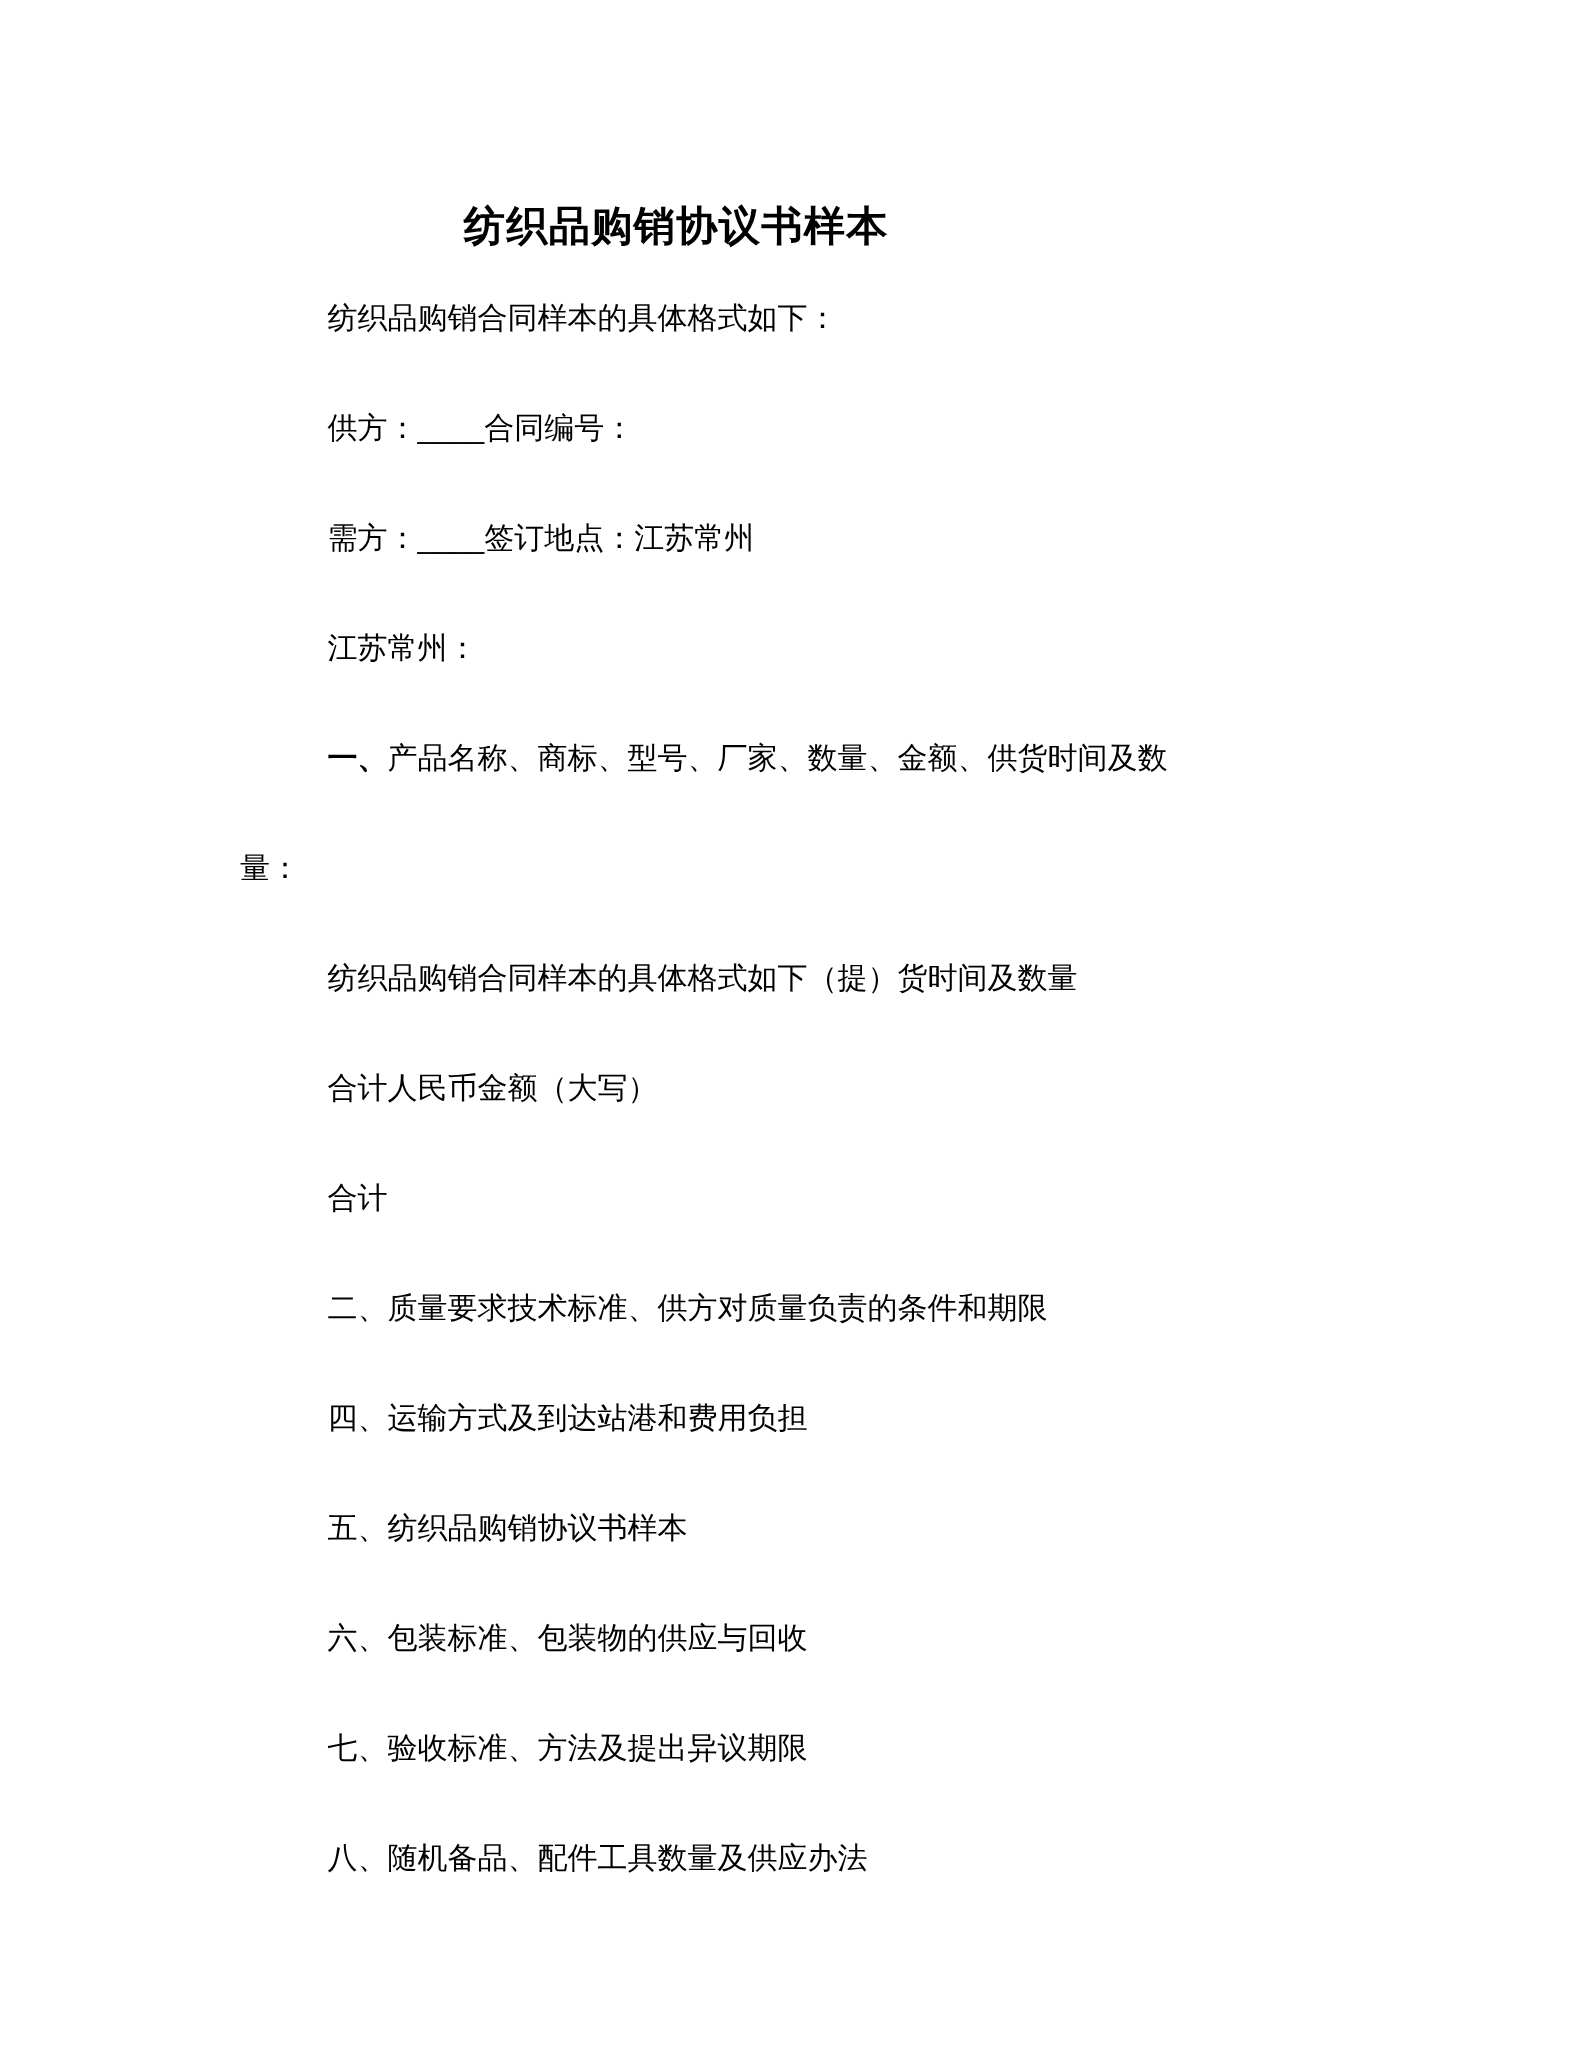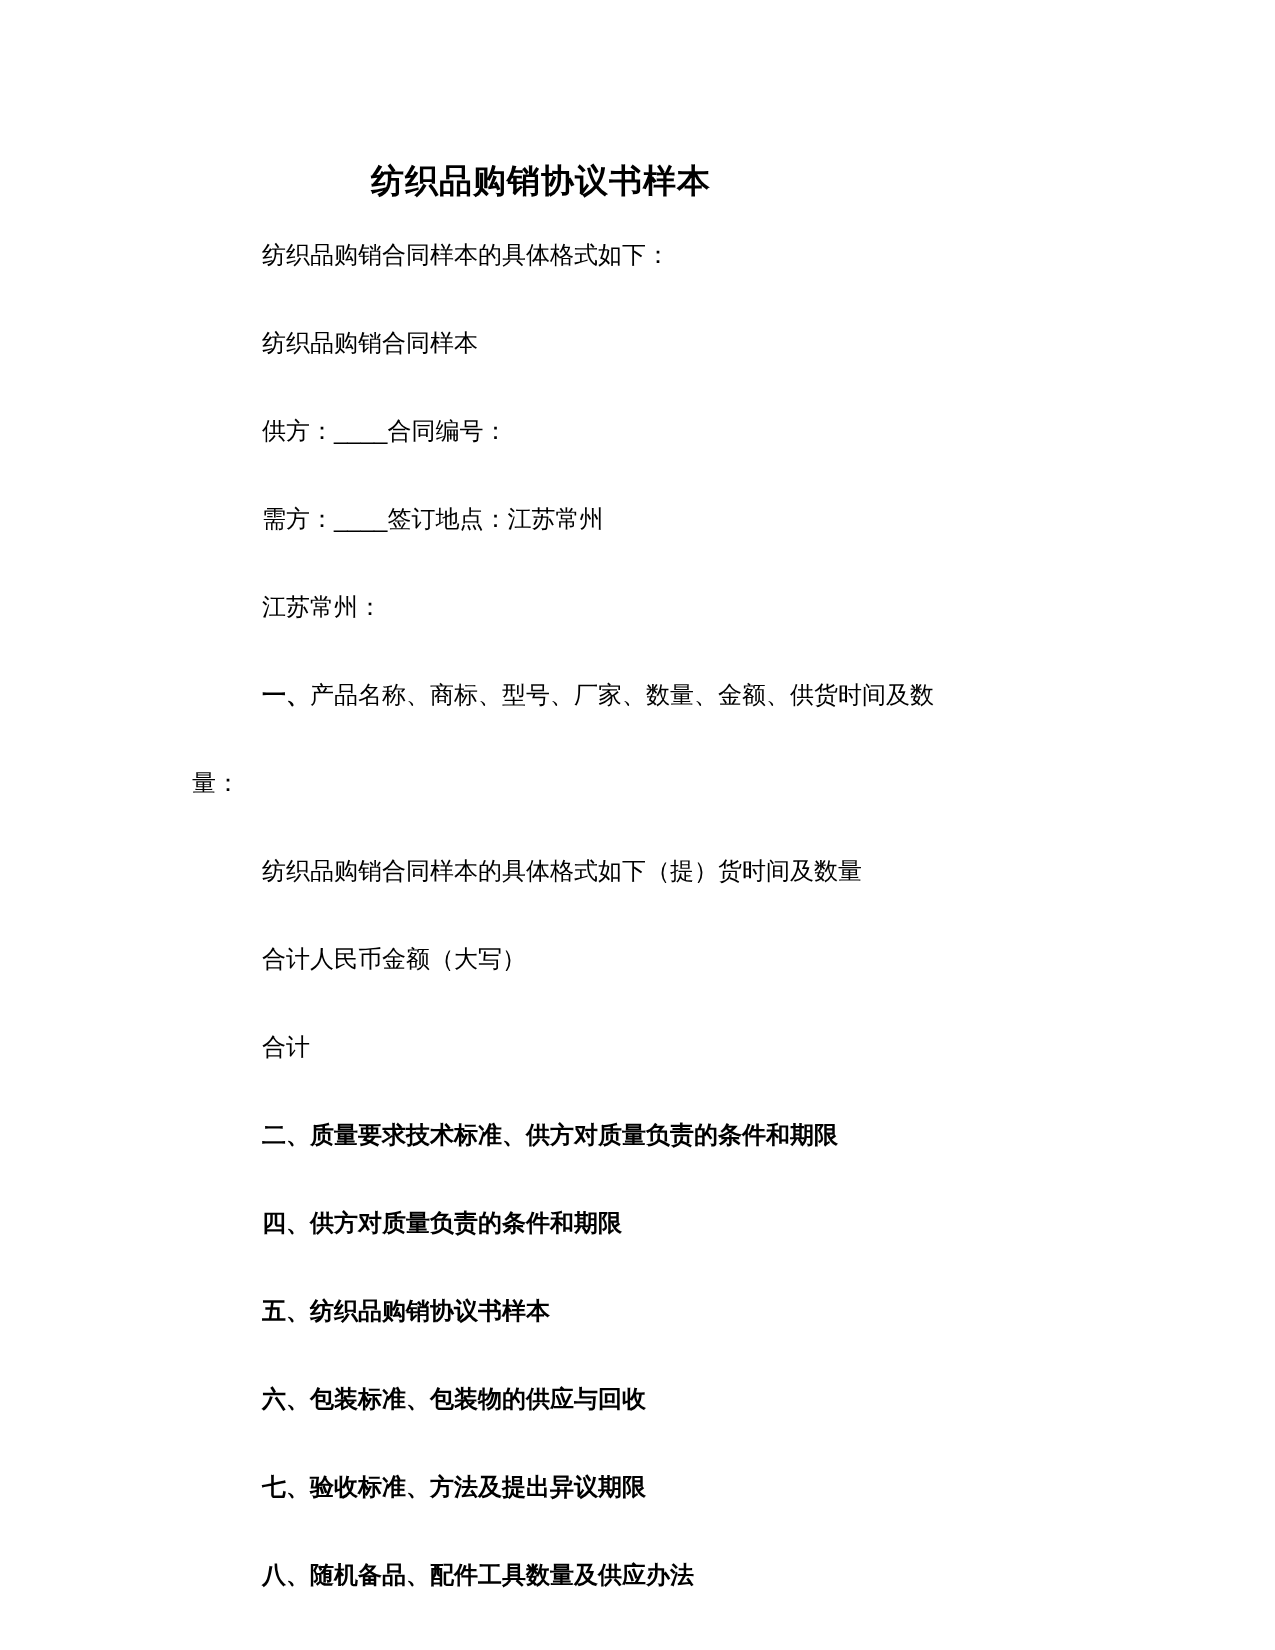--- a/index.html
+++ b/index.html
@@ -33,21 +33,21 @@
     margin: 16px;
     font-size: 24px;
     line-height: 72px;
     font-weight: 400;
     white-space: pre;
   }
   .line.indent {
     padding-left: 70px;
   }
   .line.bold {
-    font-weight: 700;
+    font-weight: 400;
   }
   .line b {
     font-weight: 700;
   }
   .footer {
     margin-top: 85px;
     font-family: "DejaVu Serif", "Liberation Serif", serif;
     font-size: 26px;
     line-height: 72px;
     text-align: center;
@@ -56,31 +56,30 @@
   }
 </style>
 </head>
 <body>
 
 <div class="page">
   <h1 class="title">纺织品购销协议书样本</h1>
 
   <div class="doc-body">
       <p class="line indent">纺织品购销合同样本的具体格式如下：</p>
-      <p class="line indent">纺织品购销合同样本</p>
       <p class="line indent">供方：____合同编号：</p>
       <p class="line indent">需方：____签订地点：江苏常州</p>
       <p class="line indent">江苏常州：</p>
       <p class="line indent"><b>一、</b><span>产品名称、商标、型号、厂家、数量、金额、供货时间及数</span></p>
       <p class="line">量：</p>
       <p class="line indent">纺织品购销合同样本的具体格式如下（提）货时间及数量</p>
       <p class="line indent">合计人民币金额（大写）</p>
       <p class="line indent">合计</p>
       <p class="line indent bold">二、质量要求技术标准、供方对质量负责的条件和期限</p>
-      <p class="line indent bold">四、供方对质量负责的条件和期限</p>
+      <p class="line indent bold">四、运输方式及到达站港和费用负担</p>
       <p class="line indent bold">五、纺织品购销协议书样本</p>
       <p class="line indent bold">六、包装标准、包装物的供应与回收</p>
       <p class="line indent bold">七、验收标准、方法及提出异议期限</p>
       <p class="line indent bold">八、随机备品、配件工具数量及供应办法</p>
     </div>
 
   <div class="footer">
     <span>第 3 页共 5 页</span>
   </div>
 </div>

